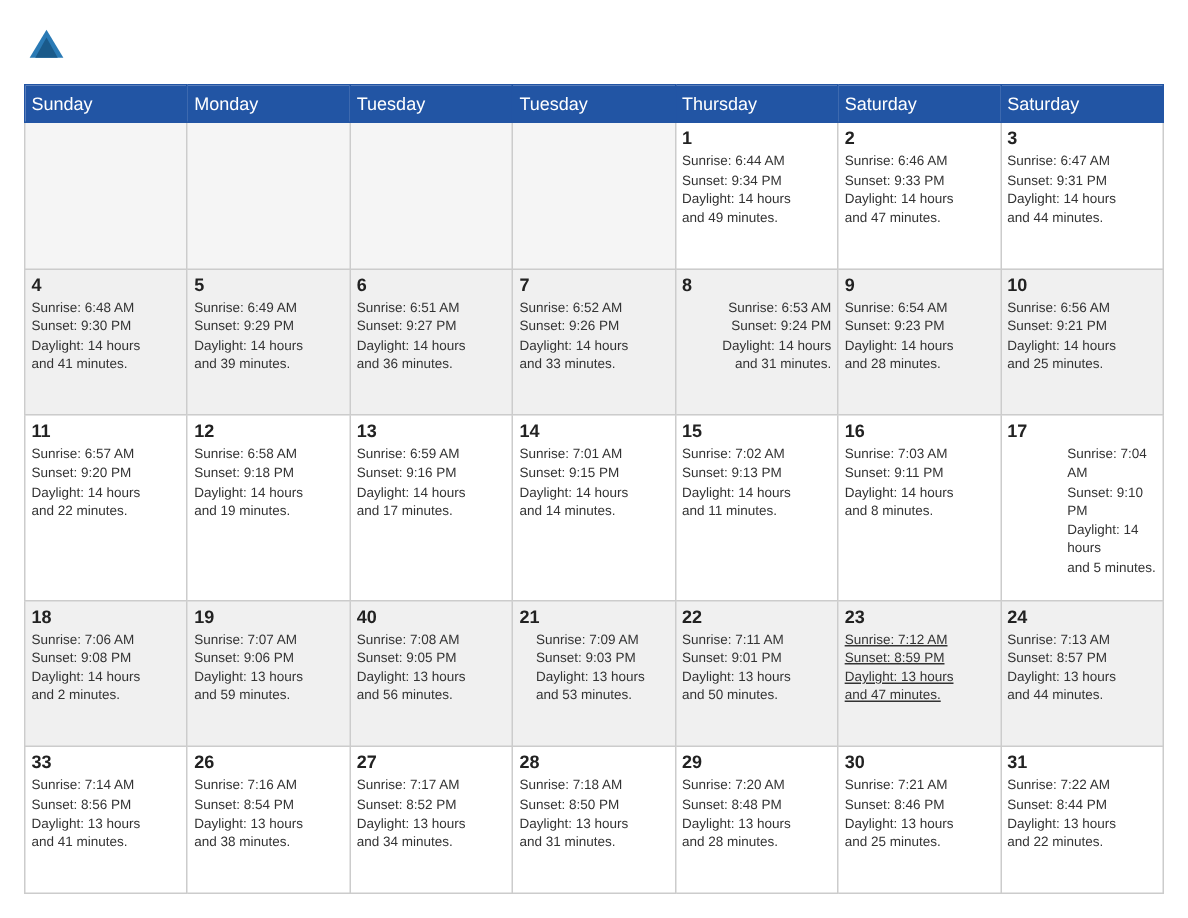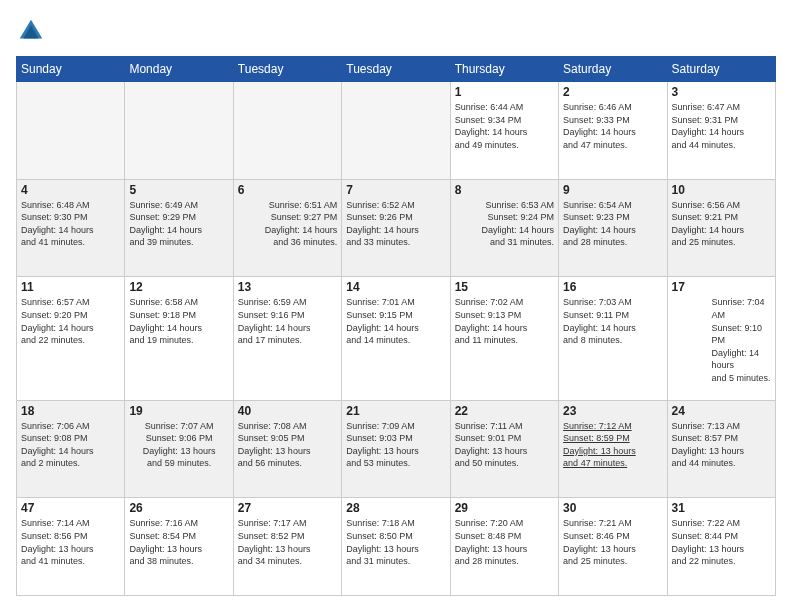--- a/index.html
+++ b/index.html
@@ -165,21 +165,21 @@
           </td>
           <td class="shaded">
             <span class="day-num">5</span>
             <div class="day-info" style="white-space: pre-line;">Sunrise: 6:49 AM
 Sunset: 9:29 PM
 Daylight: 14 hours
 and 39 minutes.</div>
           </td>
           <td class="shaded">
             <span class="day-num">6</span>
-            <div class="day-info" style="white-space: pre-line; text-align: right;">Sunrise: 6:51 AM
+            <div class="day-info" style="white-space: pre-line;">Sunrise: 6:51 AM
 Sunset: 9:27 PM
 Daylight: 14 hours
 and 36 minutes.</div>
           </td>
           <td class="shaded">
             <span class="day-num">7</span>
             <div class="day-info" style="white-space: pre-line;">Sunrise: 6:52 AM
 Sunset: 9:26 PM
 Daylight: 14 hours
 and 33 minutes.</div>
@@ -260,35 +260,35 @@
         <tr>
           <td class="shaded">
             <span class="day-num">18</span>
             <div class="day-info" style="white-space: pre-line;">Sunrise: 7:06 AM
 Sunset: 9:08 PM
 Daylight: 14 hours
 and 2 minutes.</div>
           </td>
           <td class="shaded">
             <span class="day-num">19</span>
-            <div class="day-info" style="white-space: pre-line; text-align: center;">Sunrise: 7:07 AM
+            <div class="day-info" style="white-space: pre-line;">Sunrise: 7:07 AM
 Sunset: 9:06 PM
 Daylight: 13 hours
 and 59 minutes.</div>
           </td>
           <td class="shaded">
             <span class="day-num">40</span>
             <div class="day-info" style="white-space: pre-line;">Sunrise: 7:08 AM
 Sunset: 9:05 PM
 Daylight: 13 hours
 and 56 minutes.</div>
           </td>
           <td class="shaded">
             <span class="day-num">21</span>
-            <div class="day-info" style="white-space: pre-line;">Sunrise: 7:09 AM
+            <div class="day-info" style="white-space: pre-line; margin-left: 11px;">Sunrise: 7:09 AM
 Sunset: 9:03 PM
 Daylight: 13 hours
 and 53 minutes.</div>
           </td>
           <td class="shaded">
             <span class="day-num">22</span>
             <div class="day-info" style="white-space: pre-line;">Sunrise: 7:11 AM
 Sunset: 9:01 PM
 Daylight: 13 hours
 and 50 minutes.</div>
@@ -303,21 +303,21 @@
           <td class="shaded">
             <span class="day-num">24</span>
             <div class="day-info" style="white-space: pre-line;">Sunrise: 7:13 AM
 Sunset: 8:57 PM
 Daylight: 13 hours
 and 44 minutes.</div>
           </td>
         </tr>
         <tr>
           <td>
-            <span class="day-num">47</span>
+            <span class="day-num">33</span>
             <div class="day-info" style="white-space: pre-line;">Sunrise: 7:14 AM
 Sunset: 8:56 PM
 Daylight: 13 hours
 and 41 minutes.</div>
           </td>
           <td>
             <span class="day-num">26</span>
             <div class="day-info" style="white-space: pre-line;">Sunrise: 7:16 AM
 Sunset: 8:54 PM
 Daylight: 13 hours

